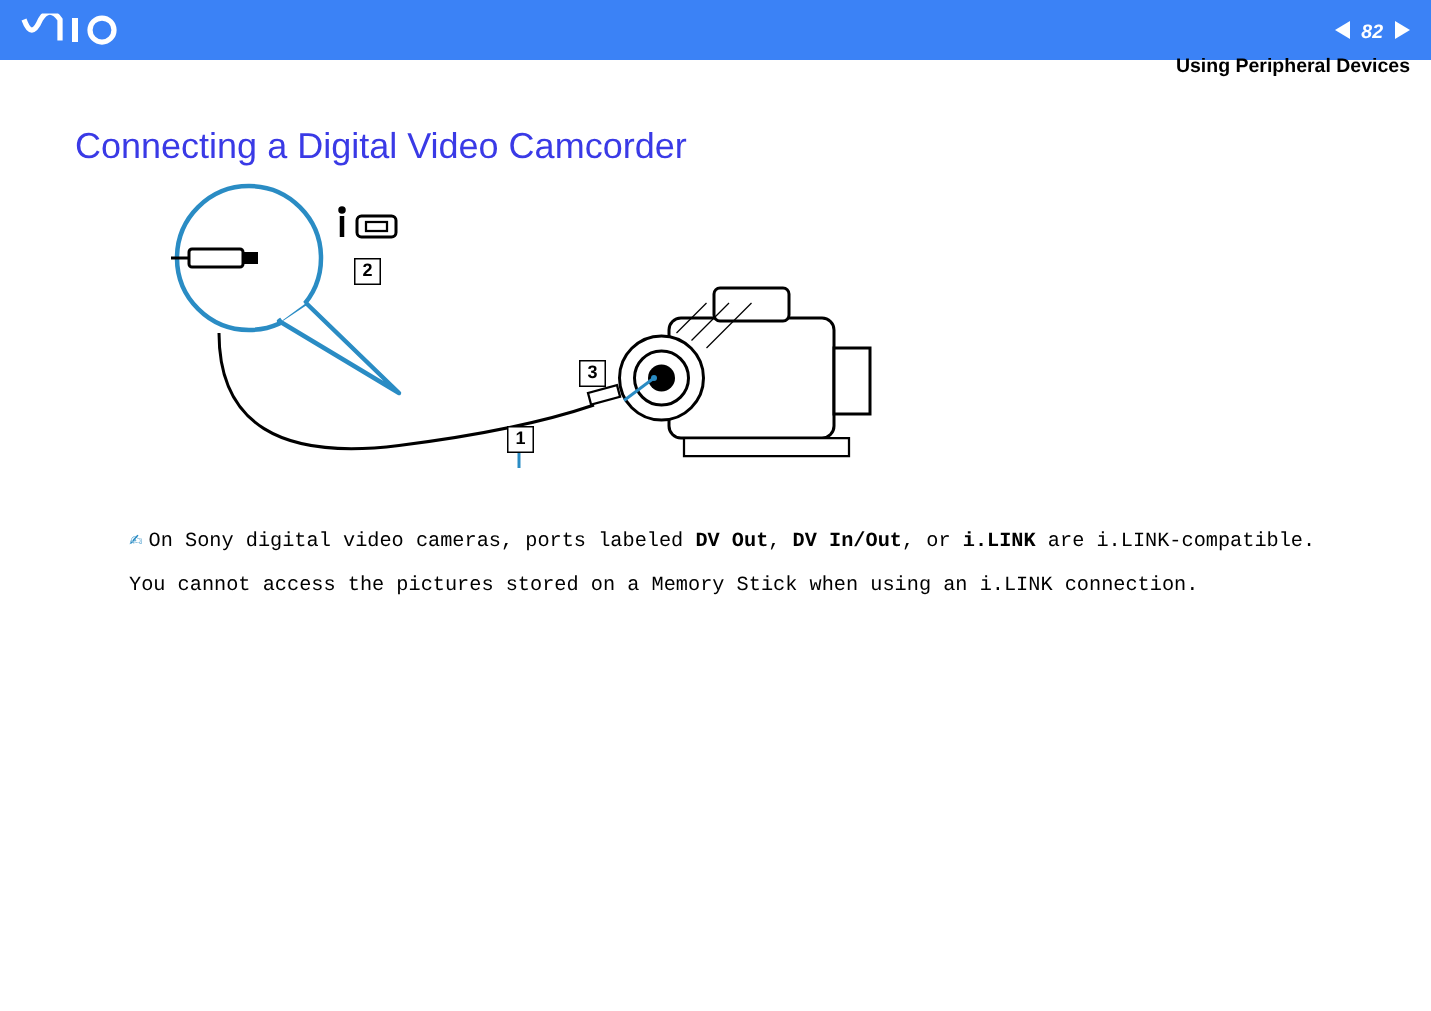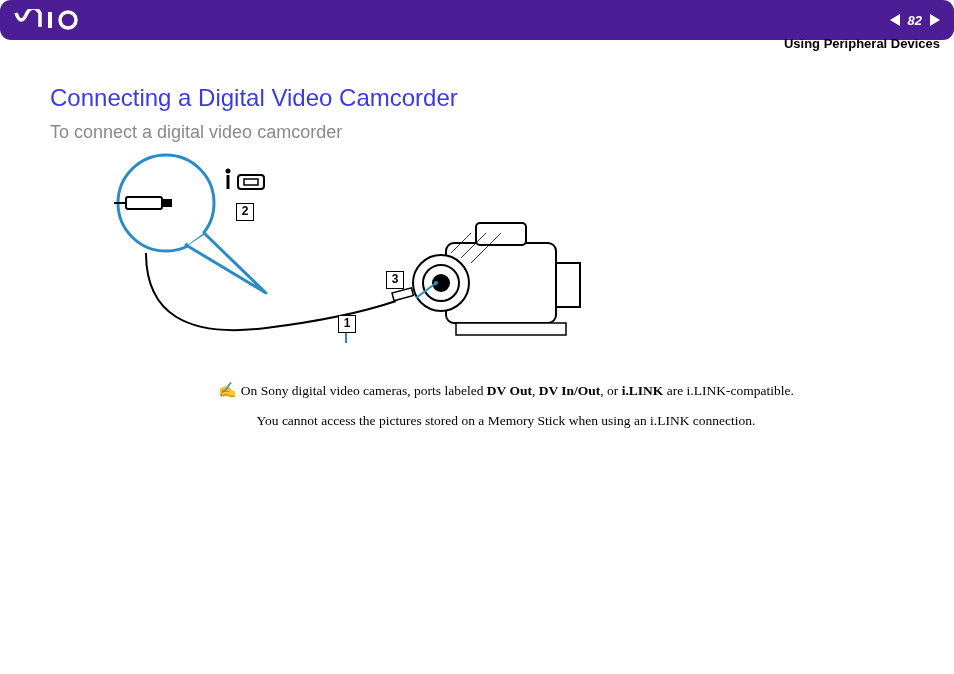--- a/index.html
+++ b/index.html
@@ -7,26 +7,25 @@
     width: 954px;
     height: 674px;
     font-family: Arial, Helvetica, sans-serif;
     background: #fff;
     overflow: hidden;
     position: relative;
   }
   .header {
     width: 100%;
     height: 40px;
-    background: #4c1d95;
+    background: #3b82f6;
     display: flex;
     align-items: center;
     justify-content: space-between;
     padding: 0 14px;
-    border-radius: 11px;
   }
   .vaio-logo {
     height: 22px;
     display: flex;
     align-items: center;
   }
   .nav-right {
     display: flex;
     align-items: center;
     gap: 6px;
@@ -92,22 +91,21 @@
     color: #000;
   }
   .note-icon {
     display: inline-block;
     color: #2a8cc4;
     font-size: 15px;
     margin-right: 4px;
   }
   .note-line {
     margin-bottom: 14px;
-    font-family: Liberation Serif, serif;
-    text-align: center;
+    font-family: Liberation Mono, monospace;
   }
   .note-line strong { font-weight: bold; }
   .callout-num {
     display: inline-block;
     border: 1.5px solid #000;
     width: 18px; height: 18px;
     text-align: center;
     line-height: 15px;
     font-size: 12px;
     font-weight: bold;
@@ -132,21 +130,20 @@
         <span class="page-num">82</span>
         <div class="nav-arrow nav-next"></div>
       </div>
     </div>
   </div>
 </div>
 <div class="section-title">Using Peripheral Devices</div>
 
 <div class="content">
   <h1 class="h1">Connecting a Digital Video Camcorder</h1>
-  <h2 class="h2">To connect a digital video camcorder</h2>
 
   <div class="figure">
     <svg width="560" height="210" viewBox="0 0 560 210">
 
       <circle cx="80" cy="50" r="48" fill="#fff" stroke="#2a8cc4" stroke-width="3"></circle>
       <path d="M100 92 L 180 140 L 118 80 Z" fill="#fff" stroke="#2a8cc4" stroke-width="3" stroke-linejoin="round"></path>
       <path d="M101 90 L 116 79" stroke="#fff" stroke-width="4"></path>
 
       <rect x="40" y="44" width="36" height="12" rx="2" fill="#fff" stroke="#000" stroke-width="2"></rect>
       <rect x="76" y="46" width="10" height="8" fill="#000"></rect>

